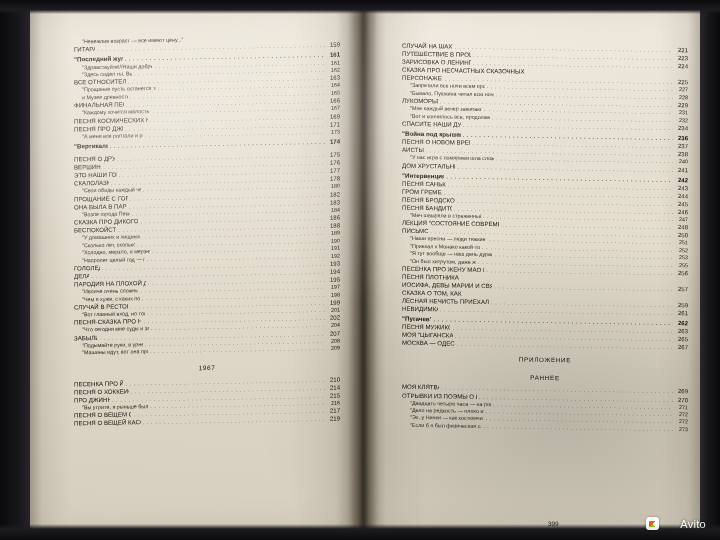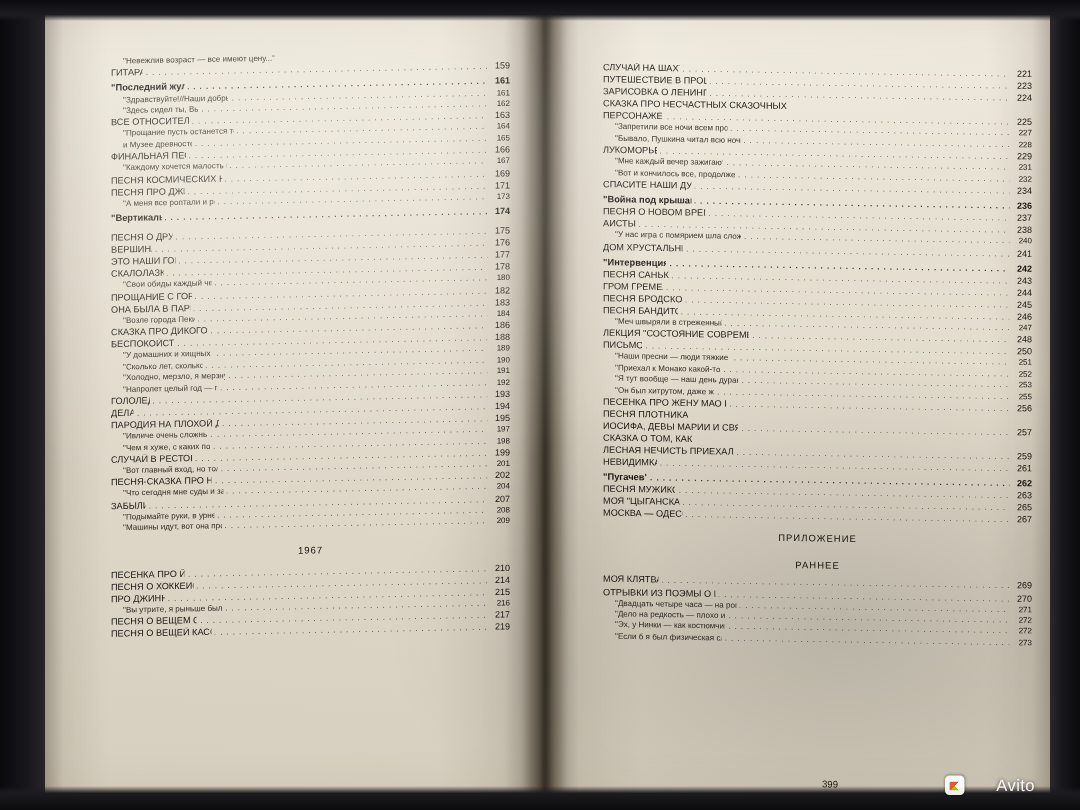--- a/index.html
+++ b/index.html
@@ -166,21 +166,21 @@
     position: absolute;
     left: 548px; top: 520px;
     font-size: 6.4px;
     color: #201b13;
     transform: skewY(0.9deg);
   }
 
   
   .wm {
     position: absolute;
-    right: 30px;
+    right: 14px;
     bottom: 10px;
     display: flex;
     align-items: center;
     gap: 21px;
     opacity: 0.92;
     margin-top: 48px;
   }
   .wm-ico {
     width: 13px; height: 13px;
     border-radius: 3px;

